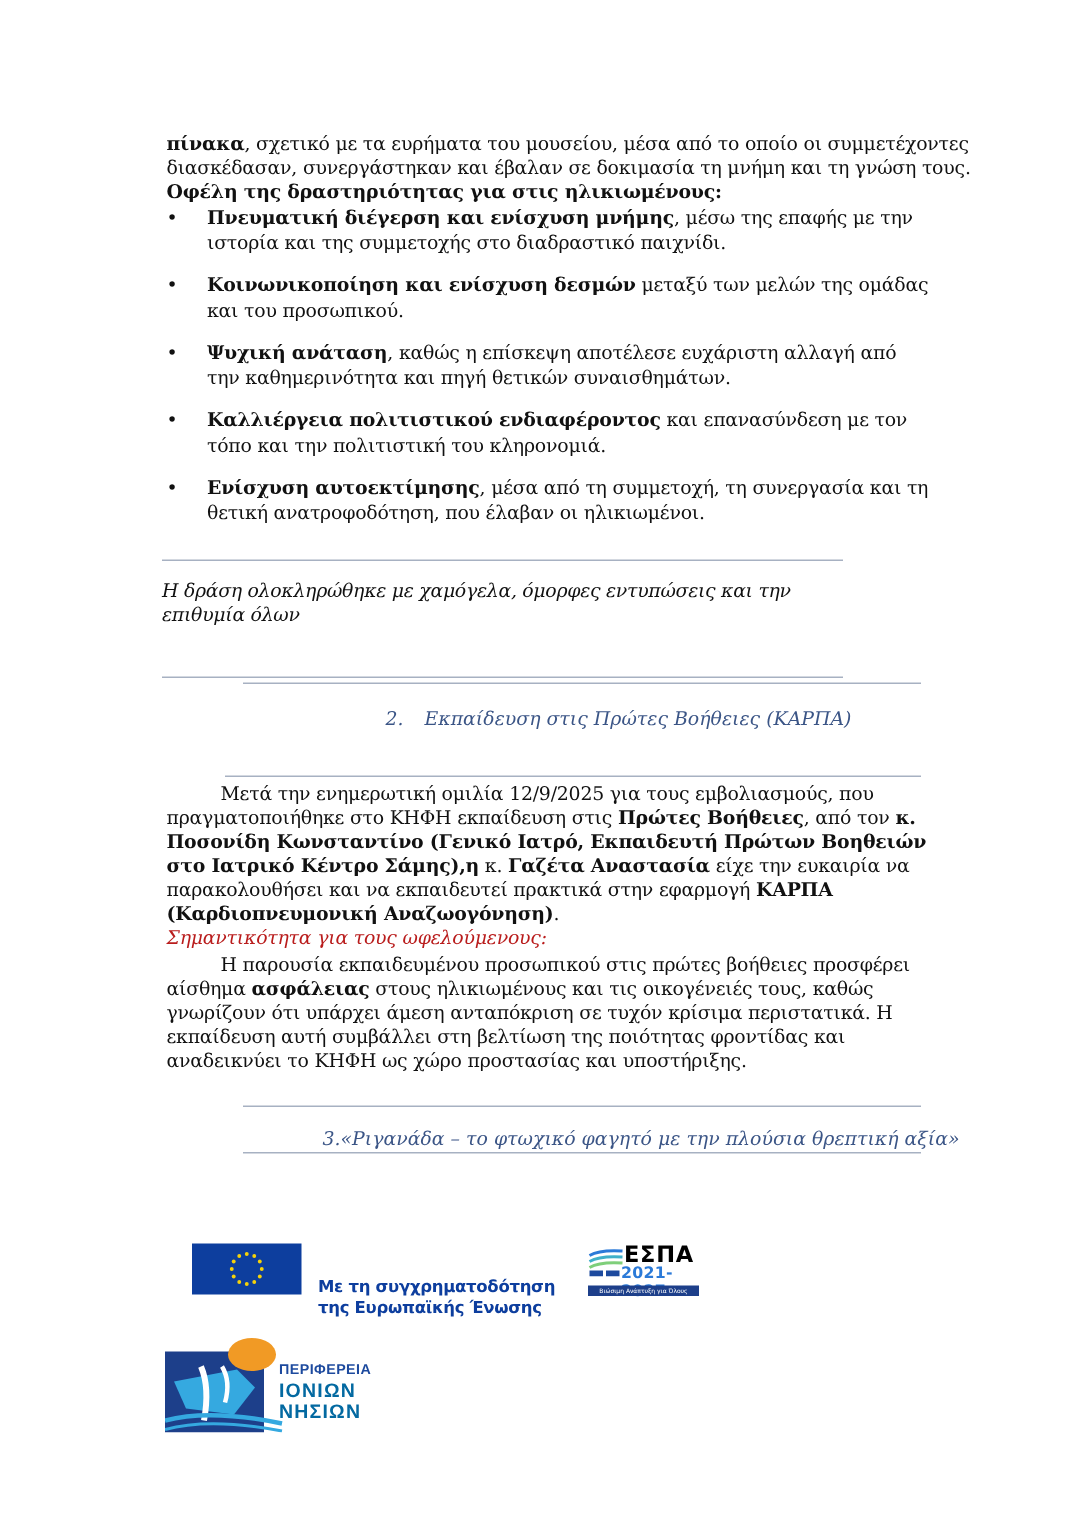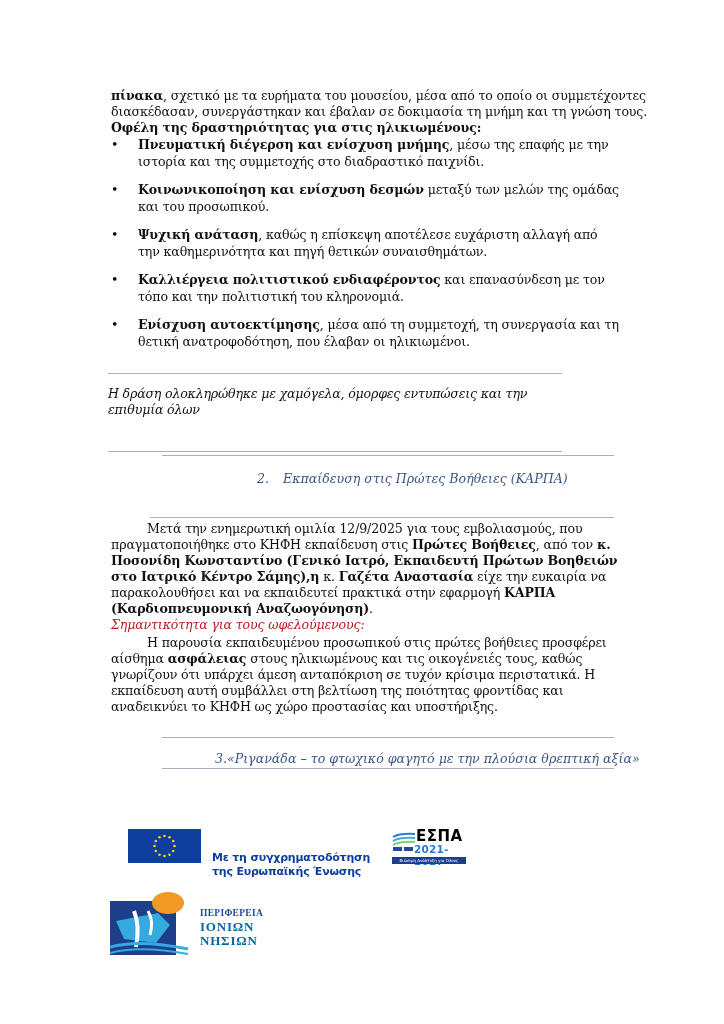--- a/index.html
+++ b/index.html
@@ -20,21 +20,21 @@
     .subheading { color: #b91c1c; font-style: italic; }
     .indent { display: inline-block; width: 36px; }
     .eu-flag { position: absolute; left: 128px; top: 829px; width: 73px; height: 34px; background: #0d3e9e; }
     .eu-flag svg { position: absolute; left: 0; top: 0; }
     .eu-text { position: absolute; left: 212px; top: 831px; font-family: "DejaVu Sans", "Liberation Sans", sans-serif; font-weight: bold; color: #0d3e9e; font-size: 11px; line-height: 14px; letter-spacing: -0.2px; margin-top: 20px; }
     .espa { position: absolute; left: 392px; top: 829px; width: 80px; height: 36px; }
     .espa-title { position: absolute; left: 24px; top: -2px; font-family: "DejaVu Sans", "Liberation Sans", sans-serif; font-weight: bold; color: #000000; font-size: 15px; letter-spacing: 0.5px; }
     .espa-years { position: absolute; left: 22px; top: 14px; font-family: "DejaVu Sans", "Liberation Sans", sans-serif; font-weight: bold; color: #2b7ad8; font-size: 10.5px; letter-spacing: 0.2px; }
     .espa-tag { position: absolute; left: 0px; top: 28px; width: 74px; height: 7px; background: #1d3f8a; color: #fff; font-family: "DejaVu Sans", sans-serif; font-size: 4px; line-height: 7px; text-align: center; overflow: hidden; white-space: nowrap; }
     .region-logo { position: absolute; left: 110px; top: 891px; width: 170px; height: 64px; }
-    .region-name { position: absolute; left: 200px; top: 907px; font-family: Liberation Serif, serif; line-height: 13px; }
+    .region-name { position: absolute; left: 186px; top: 907px; font-family: Liberation Sans, sans-serif; line-height: 13px; }
     .region-name .l1 { color: #1d4a9e; font-size: 9.5px; font-weight: bold; letter-spacing: 0.3px; }
     .region-name .l2, .region-name .l3 { color: #0369a1; font-size: 13px; font-weight: bold; letter-spacing: 0.8px; line-height: 14px; }
   </style>
 </head>
 <body>
 
 <div class="page">
 
   <div class="txt" style="left:111px; top:88px;">
     <b>πίνακα</b><span>, σχετικό με τα ευρήματα του μουσείου, μέσα από το οποίο οι συμμετέχοντες</span>

